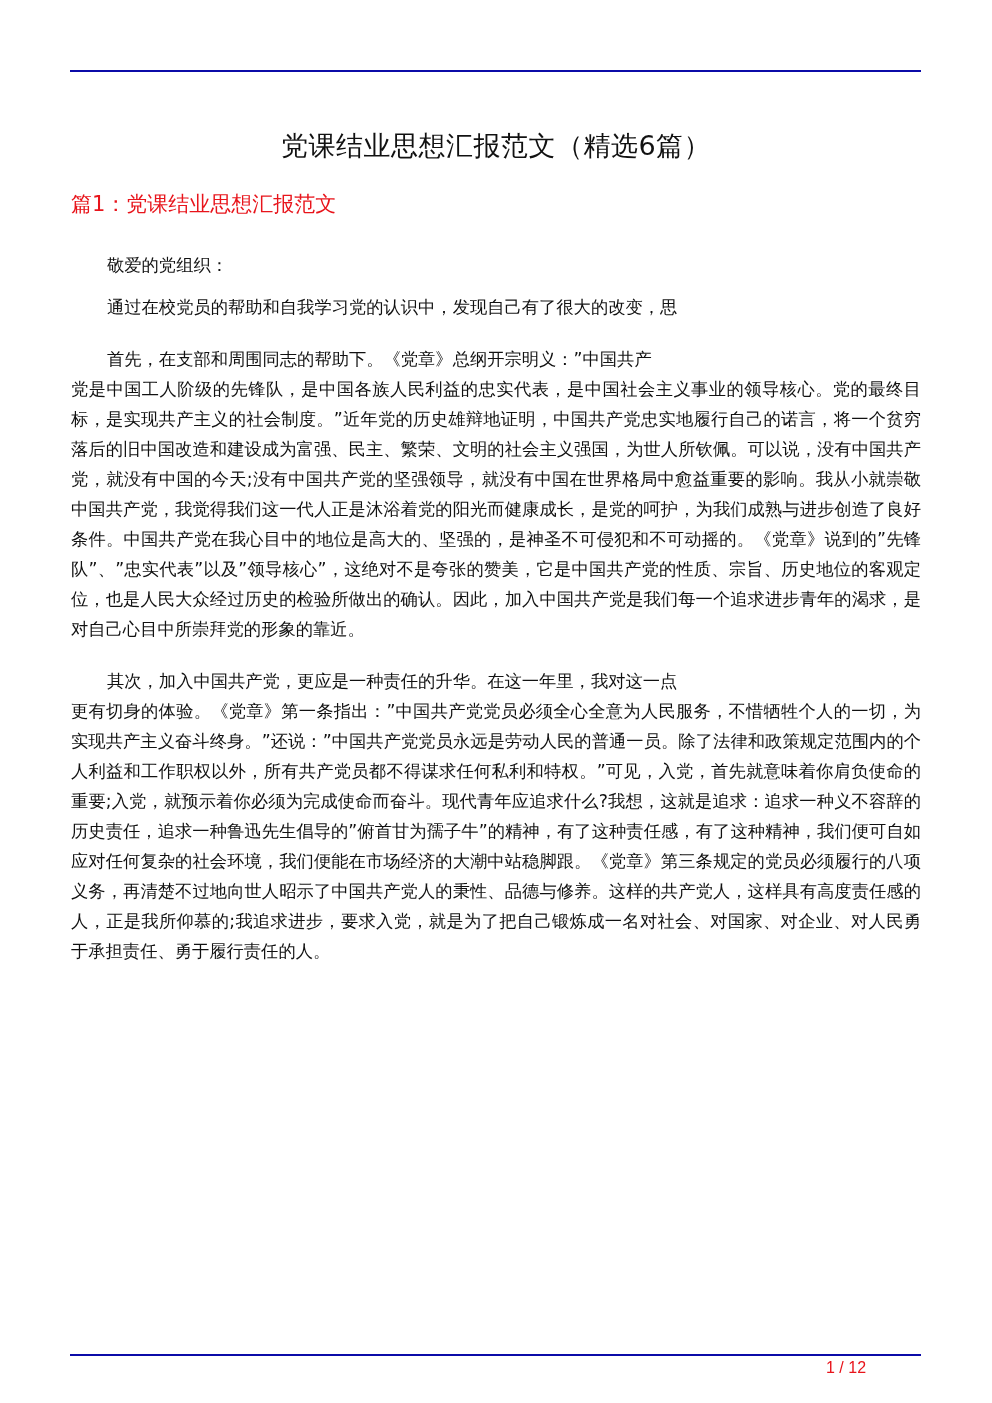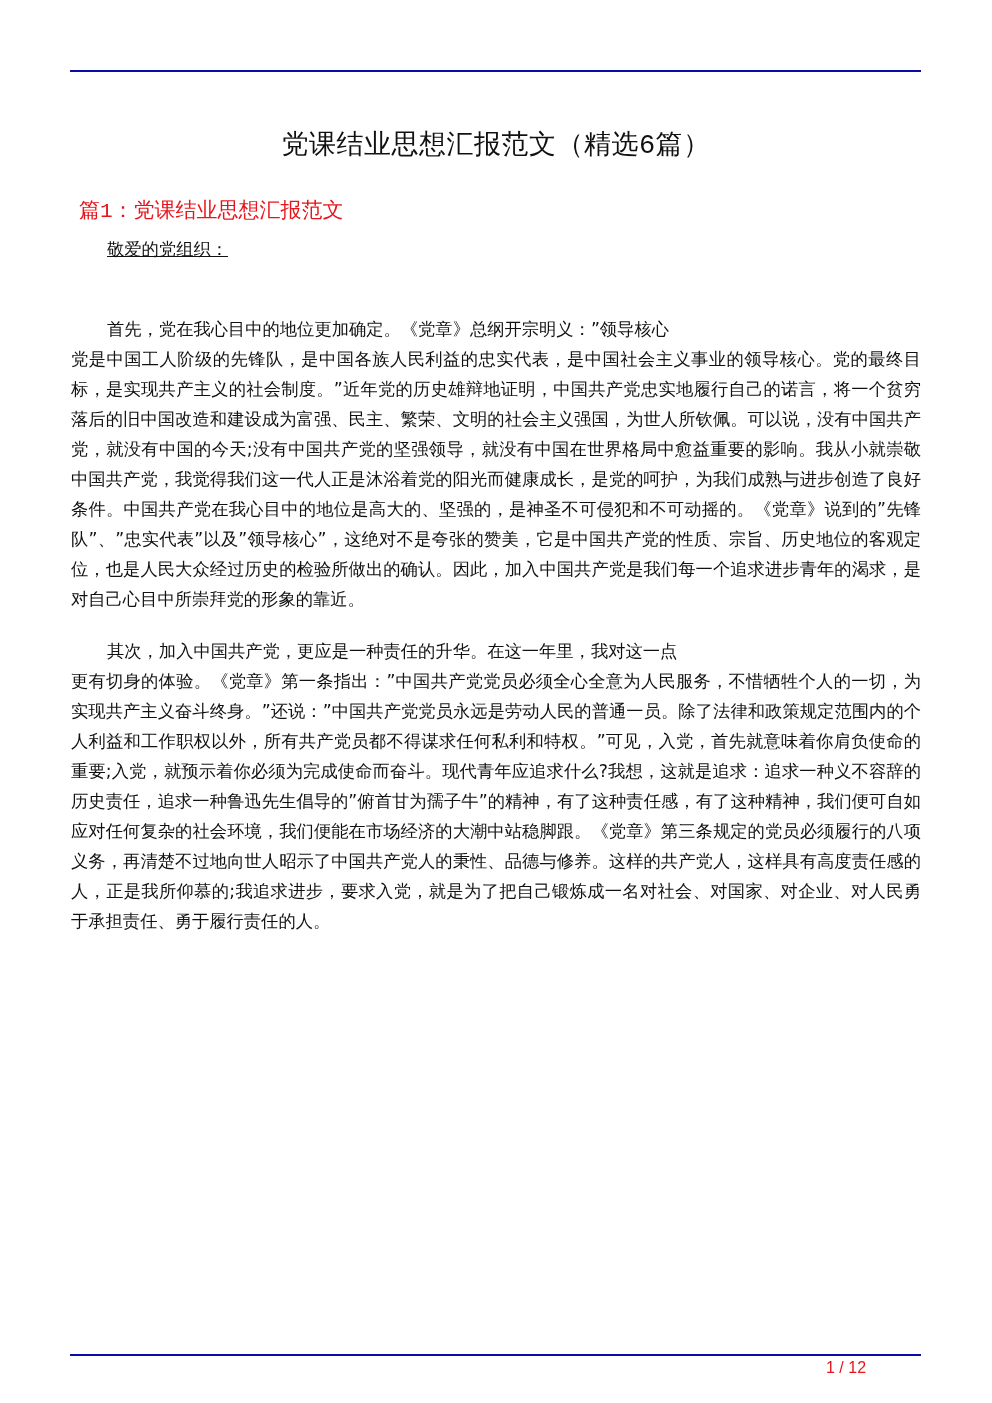--- a/index.html
+++ b/index.html
@@ -27,21 +27,20 @@
     .doc-title {
       position: absolute;
       top: 126px;
       left: 0;
       width: 992px;
       text-align: center;
       font-size: 27px;
       line-height: 40px;
       color: #111111;
       letter-spacing: 0.5px;
-      font-family: Liberation Mono, monospace;
     }
     .section-heading {
       position: absolute;
       top: 188px;
       left: 71px;
       font-size: 21px;
       line-height: 32px;
       color: #e8141b;
     }
     .body-text {
@@ -79,33 +78,34 @@
       color: #e8141b;
     }
   </style>
 </head>
 <body>
 
 <div class="rule top"></div>
 
 <h1 class="doc-title" style="margin:0;font-weight:normal;">党课结业思想汇报范文（精选6篇）</h1>
 
-<h2 class="section-heading" style="margin:8px;font-weight:normal;font-family:Liberation Mono, monospace;">篇1：党课结业思想汇报范文</h2>
+<h2 class="section-heading" style="margin:0;font-weight:normal;">篇1：党课结业思想汇报范文</h2>
 
-<div class="body-text" style="top:234px;text-decoration:underline;">
+<div class="body-text" style="top:250px;">
   <p class="para">
       <span class="first-line">敬爱的党组织：</span>
     </p>
 </div>
 
 <div class="body-text" style="top:292px;">
   <p class="para">
+    <span class="first-line">通过在校党员的帮助和自我学习党的认识中，发现自己有了很大的改变，思</span>
   </p>
   <p class="para">
-    <span class="first-line">首先，党在我心目中的地位更加确定。《党章》总纲开宗明义：”领导核心</span>
+    <span class="first-line">首先，在支部和周围同志的帮助下。《党章》总纲开宗明义：”中国共产</span>
     <span class="rest">党是中国工人阶级的先锋队，是中国各族人民利益的忠实代表，是中国社会主义事业的领导核心。党的最终目标，是实现共产主义的社会制度。”近年党的历史雄辩地证明，中国共产党忠实地履行自己的诺言，将一个贫穷落后的旧中国改造和建设成为富强、民主、繁荣、文明的社会主义强国，为世人所钦佩。可以说，没有中国共产党，就没有中国的今天;没有中国共产党的坚强领导，就没有中国在世界格局中愈益重要的影响。我从小就崇敬中国共产党，我觉得我们这一代人正是沐浴着党的阳光而健康成长，是党的呵护，为我们成熟与进步创造了良好条件。中国共产党在我心目中的地位是高大的、坚强的，是神圣不可侵犯和不可动摇的。《党章》说到的”先锋队”、”忠实代表”以及”领导核心”，这绝对不是夸张的赞美，它是中国共产党的性质、宗旨、历史地位的客观定位，也是人民大众经过历史的检验所做出的确认。因此，加入中国共产党是我们每一个追求进步青年的渴求，是对自己心目中所崇拜党的形象的靠近。</span>
   </p>
   <p class="para">
     <span class="first-line">其次，加入中国共产党，更应是一种责任的升华。在这一年里，我对这一点</span>
     <span class="rest">更有切身的体验。《党章》第一条指出：”中国共产党党员必须全心全意为人民服务，不惜牺牲个人的一切，为实现共产主义奋斗终身。”还说：”中国共产党党员永远是劳动人民的普通一员。除了法律和政策规定范围内的个人利益和工作职权以外，所有共产党员都不得谋求任何私利和特权。”可见，入党，首先就意味着你肩负使命的重要;入党，就预示着你必须为完成使命而奋斗。现代青年应追求什么?我想，这就是追求：追求一种义不容辞的历史责任，追求一种鲁迅先生倡导的”俯首甘为孺子牛”的精神，有了这种责任感，有了这种精神，我们便可自如应对任何复杂的社会环境，我们便能在市场经济的大潮中站稳脚跟。《党章》第三条规定的党员必须履行的八项义务，再清楚不过地向世人昭示了中国共产党人的秉性、品德与修养。这样的共产党人，这样具有高度责任感的人，正是我所仰慕的;我追求进步，要求入党，就是为了把自己锻炼成一名对社会、对国家、对企业、对人民勇于承担责任、勇于履行责任的人。</span>
   </p>
 </div>
 
 <div class="rule bottom"></div>
 

